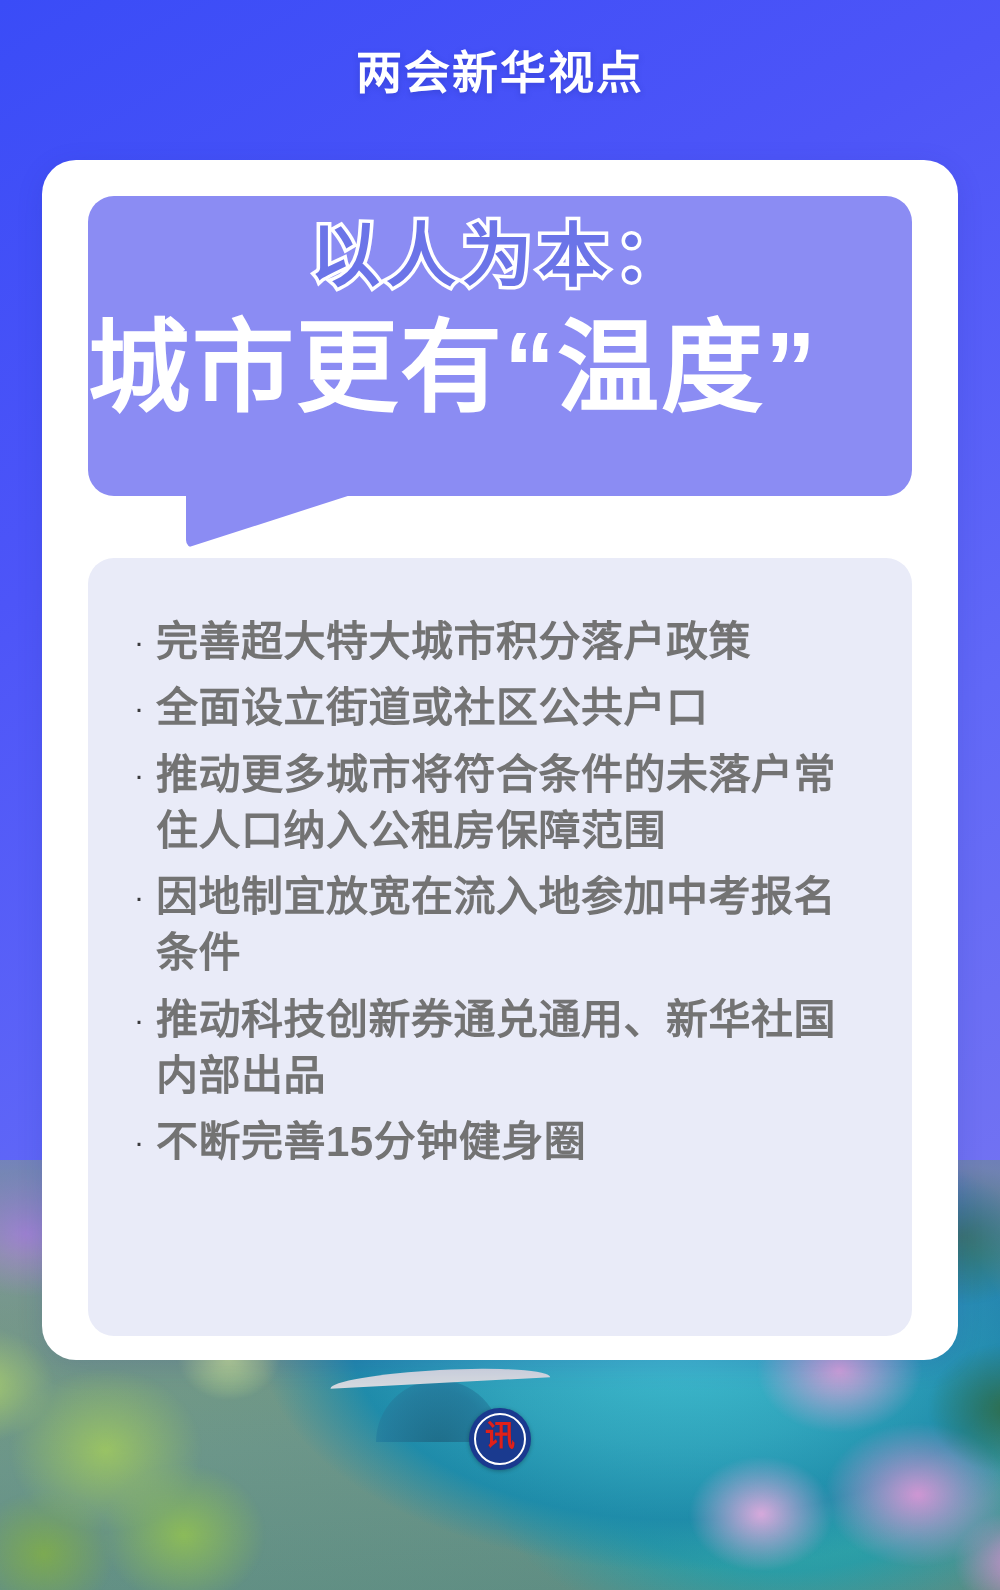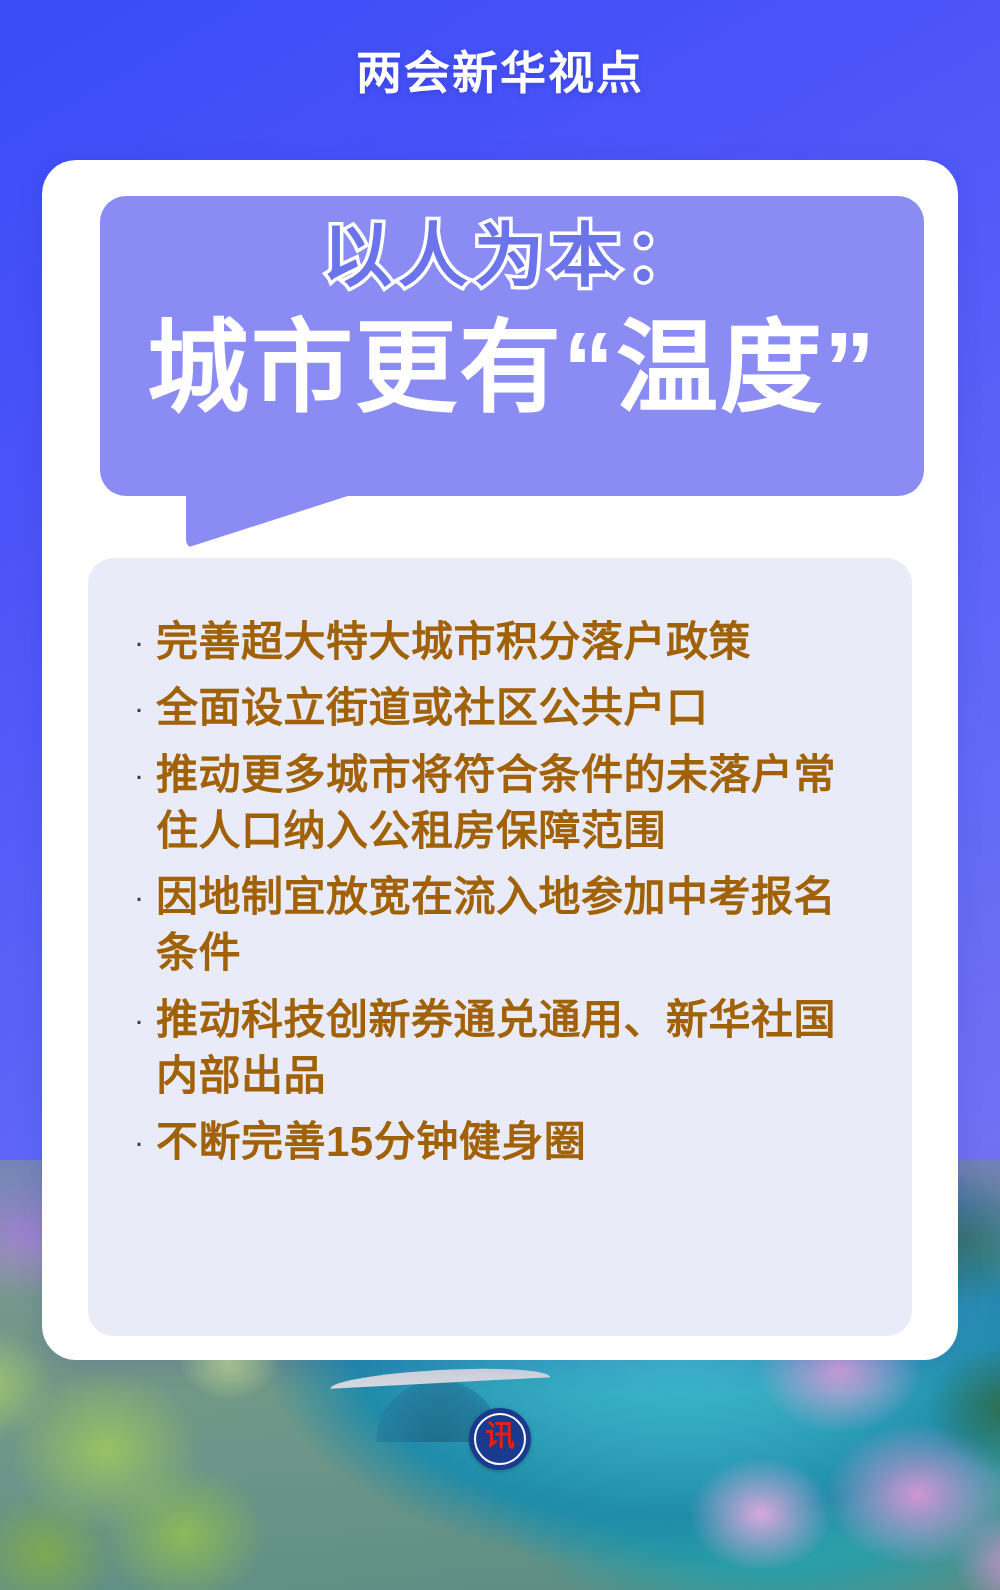--- a/index.html
+++ b/index.html
@@ -101,21 +101,21 @@
   
   #card-sliver{
     position:absolute; left:120px; top:168px;
     width:760px; height:34px;
     background:#e9ebf8;
     border-radius:16px 16px 0 0;
   }
 
   
   #headline-bubble{
-    position:absolute; left:100px; top:196px;
+    position:absolute; left:88px; top:196px;
     width:824px; height:300px;
     background:#8b8cf3;
     border-radius:26px;
   }
   #bubble-tail{
     position:absolute; left:186px; top:494px;
     width:168px; height:54px;
     background:#8b8cf3;
     clip-path:polygon(0 0, 100% 0, 0 100%);
     border-bottom-left-radius:8px;
@@ -124,21 +124,20 @@
     position:absolute; left:0; top:24px; width:824px;
     text-align:center;
     font-size:70px; font-weight:bold; line-height:1.04;
     letter-spacing:6px;
     color:#6b74e8;
     -webkit-text-stroke:7px #ffffff;
     paint-order:stroke fill;
   }
   #headline-line2{
     position:absolute; left:0; top:118px; width:824px;
-    text-align:center;
     font-size:102px; font-weight:bold; line-height:1.06;
     letter-spacing:2px;
     color:#ffffff;
   }
 
   
   #content-panel{
     position:absolute; left:88px; top:558px;
     width:824px; height:778px;
     background:#e9ebf8;
@@ -156,21 +155,21 @@
     font-size:30px;
     line-height:56px;
     color:#3a3a3c;
     text-align:center;
   }
   .bullet-text{
     flex:1 1 auto;
     font-size:42px;
     font-weight:bold;
     line-height:1.34;
-    color:#a16207;
+    color:#737373;
     letter-spacing:0.5px;
   }
 
   
   #footer{
     position:absolute; left:0; top:1408px; width:1000px;
     text-align:center;
   }
   #xinhua-logo{
     width:62px; height:62px;

